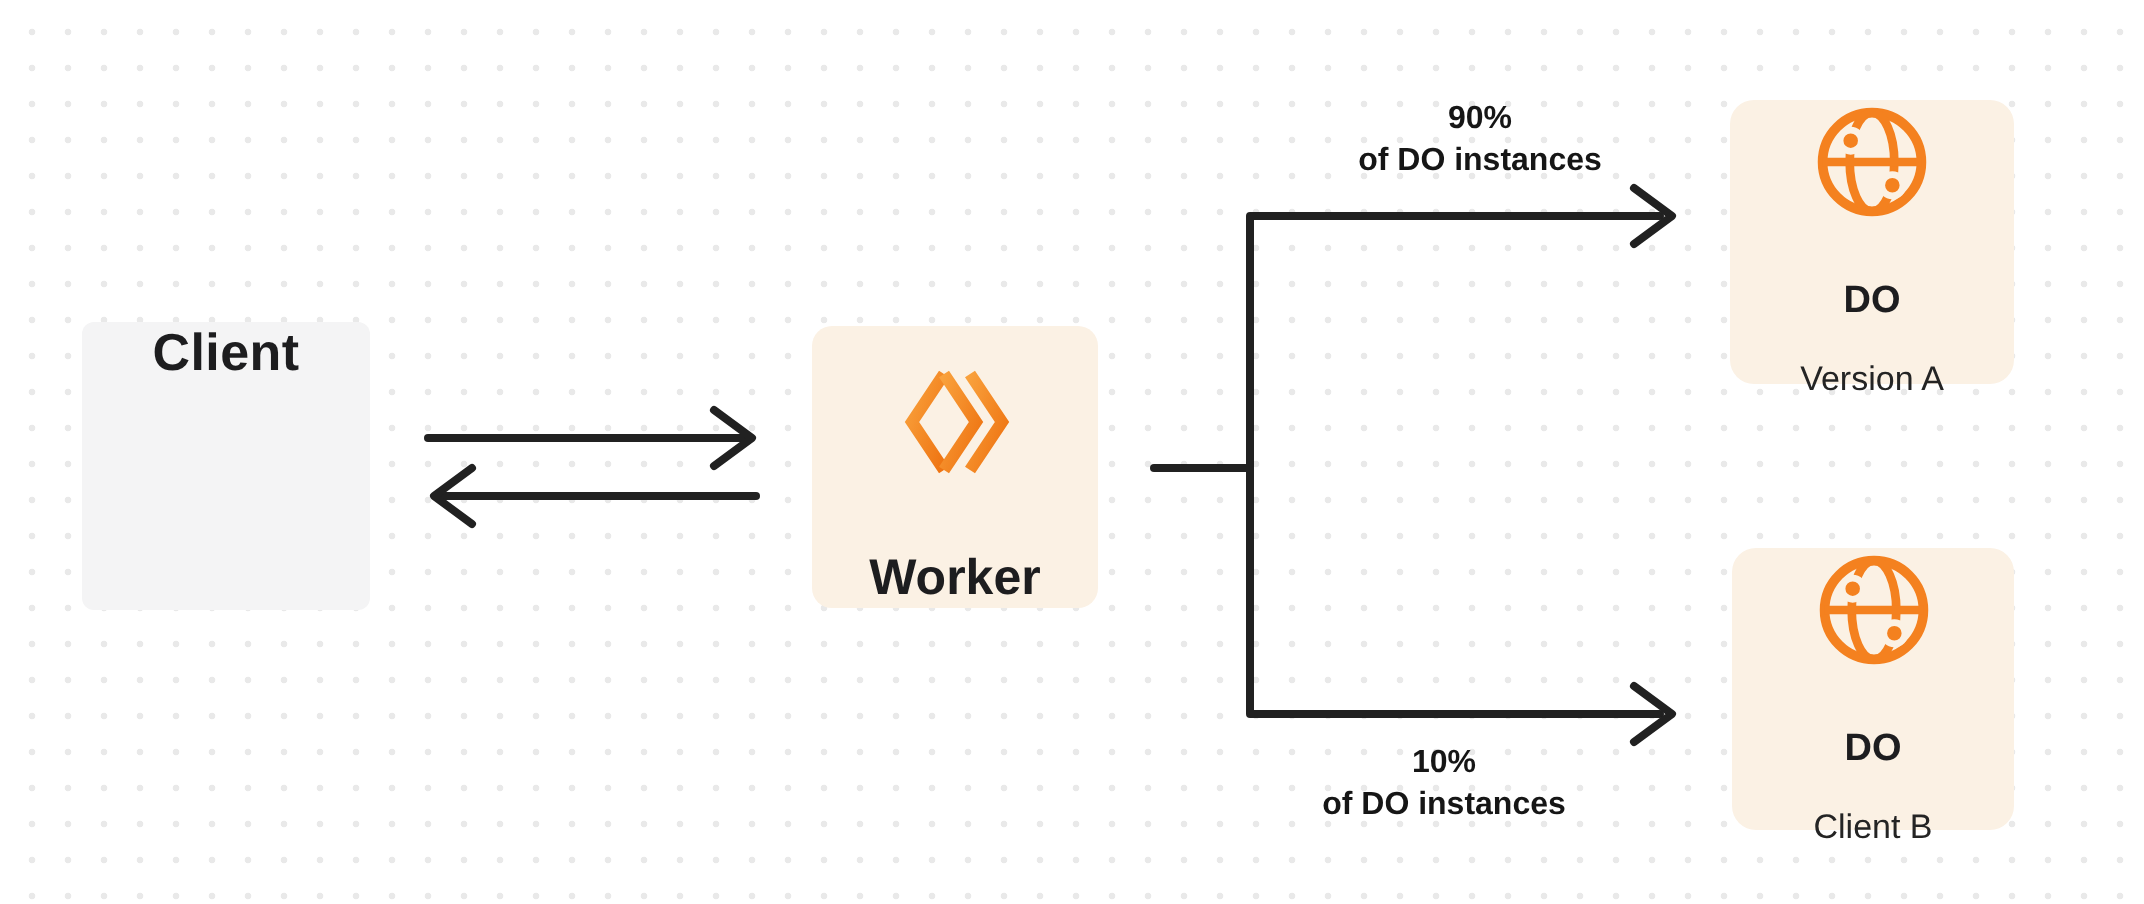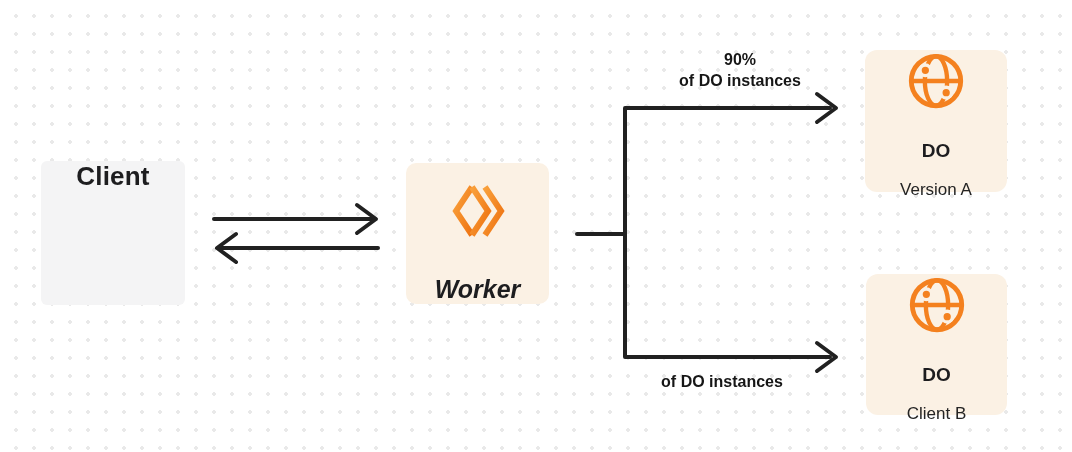--- a/index.html
+++ b/index.html
@@ -52,21 +52,20 @@
     letter-spacing: 0.2px;
   }
   .node-worker {
     left: 406px;
     top: 163px;
     width: 143px;
     height: 141px;
     background: #fbf1e4;
     border-radius: 10px;
     padding-top: 16px;
-    font-style: italic;
   }
   .node-worker .label {
     margin-top: 12px;
     font-size: 25px;
     font-weight: 700;
     color: #1d1d1f;
   }
   .node-do {
     width: 142px;
     height: 142px;
@@ -151,20 +150,21 @@
       </svg>
     </span>
     <div class="label">Worker</div>
   </div>
 
   <div class="branch-label branch-label-top">
     <div>90%</div>
     <div>of DO instances</div>
   </div>
   <div class="branch-label branch-label-bottom">
+    <div>10%</div>
     <div>of DO instances</div>
   </div>
 
   <div class="node node-do node-do-a">
     <span class="icon-wrap">
       <svg width="62" height="62" viewBox="0 0 64 64" xmlns="http://www.w3.org/2000/svg">
         <g stroke="#f4811f" fill="none">
           <circle cx="32" cy="32" r="25.5" stroke-width="5"></circle>
           <ellipse cx="32" cy="32" rx="11.5" ry="25.5" stroke-width="4.5"></ellipse>
           <line x1="6.5" y1="32" x2="57.5" y2="32" stroke-width="4.5"></line>

